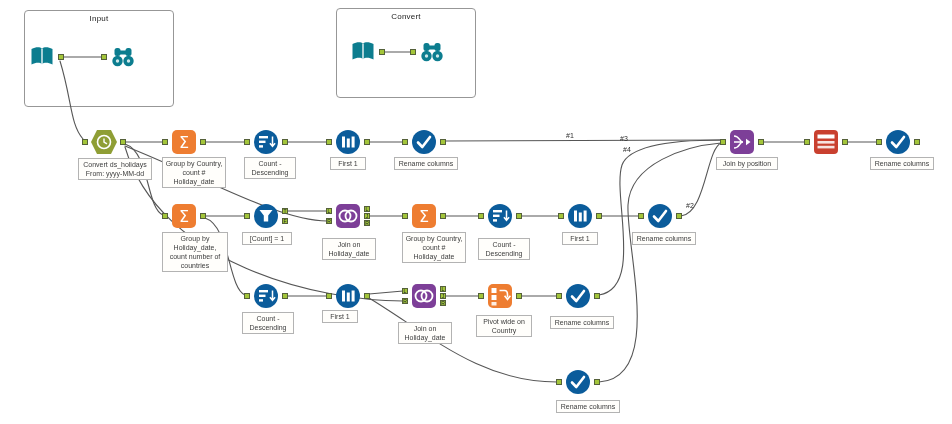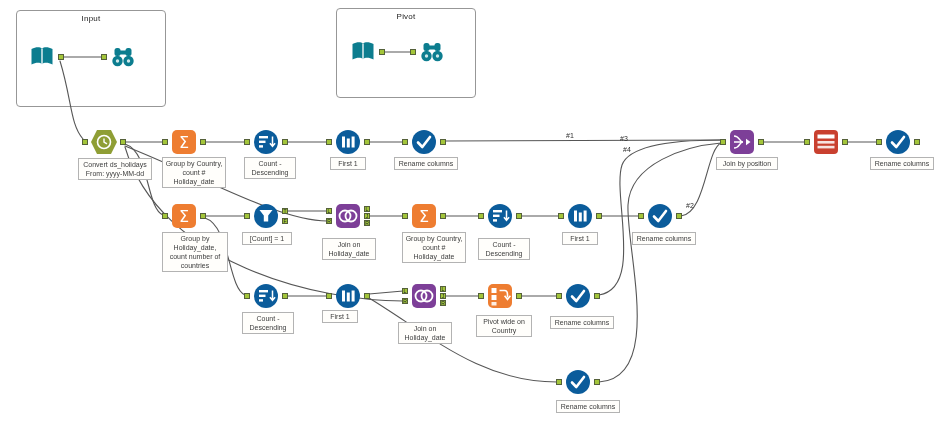--- a/index.html
+++ b/index.html
@@ -15,25 +15,25 @@
             font-size:5px; line-height:5px; text-align:center; color:#17202a; }
   .annotation { position:absolute; background:#fffefb; border:1px solid #b3b3b3; color:#3c3c3c;
                 font-size:7px; line-height:1.3; text-align:center; padding:1px 2px; }
   .wire-label { position:absolute; font-size:7px; color:#2d2d2d; }
 </style>
 </head>
 <body>
 
 <div id="canvas">
   <div id="containers-layer">
-      <div class="container-box" style="left: 16px; top: 10px; width: 150px; height: 97px;">
+      <div class="container-box" style="left: 24px; top: 10px; width: 150px; height: 97px;">
         <div class="container-label">Input</div>
       </div>
       <div class="container-box" style="left: 336px; top: 8px; width: 140px; height: 90px;">
-        <div class="container-label">Pivot</div>
+        <div class="container-label">Convert</div>
       </div>
     </div>
   <svg id="wires" width="952" height="424">
       <path d="M62 57 L102 57"></path>
       <path d="M60 61 C72 100 70 124 83 139"></path>
       <path d="M383 52 L411 52"></path>
       <path d="M125 142 L163 142"></path>
       <path d="M125 144 C150 152 146 208 163 215"></path>
       <path d="M125 146 C210 180 280 221 327 221"></path>
       <path d="M125 147 C160 265 320 301 403 301"></path>

